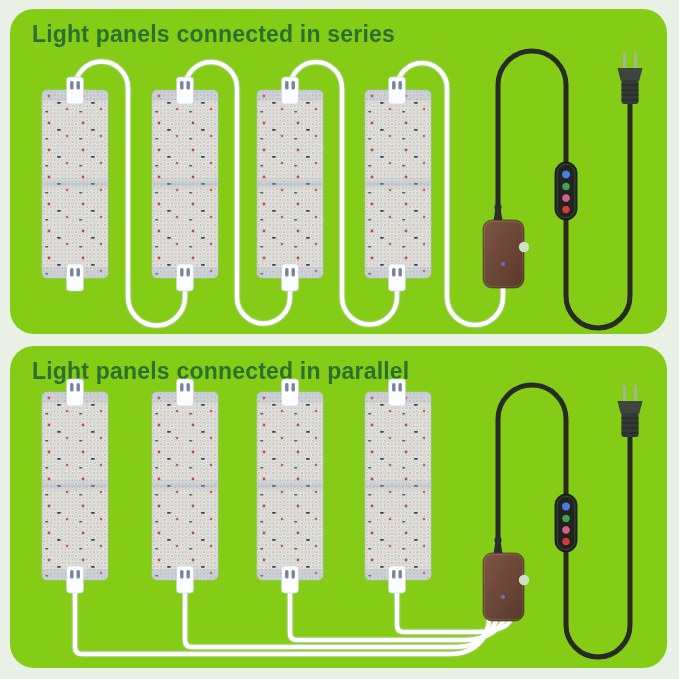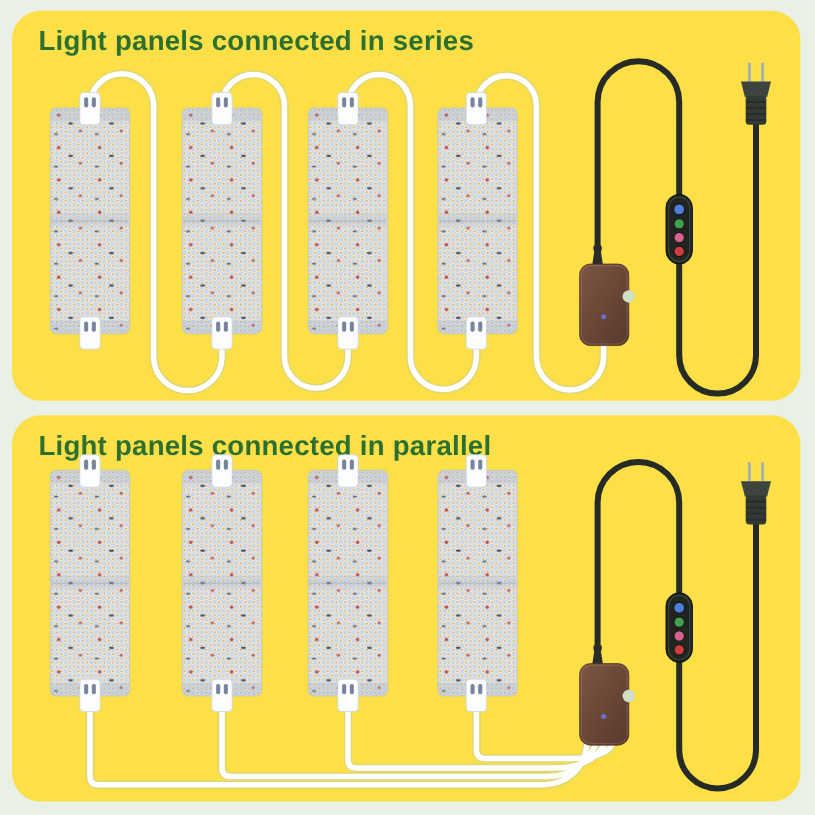--- a/index.html
+++ b/index.html
@@ -3,21 +3,21 @@
 <meta charset="utf-8">
 <style>
   html,body{margin:0;padding:0;}
   body{
     width:679px;height:679px;position:relative;overflow:hidden;
     background:#e9f1e6;
     font-family:"Liberation Sans", sans-serif;
   }
   .card{
     position:absolute;left:10px;width:657px;
-    background:#fde047;border-radius:24px;
+    background:#84cc16;border-radius:24px;
   }
   #card-series{top:9px;height:325px;}
   #card-parallel{top:346px;height:322px;}
   .card-title{
     position:absolute;left:22px;top:12px;
     font-size:23px;font-weight:700;color:#2c7030;letter-spacing:.2px;
     white-space:nowrap;
   }
   #diagram{position:absolute;left:0;top:0;}
 </style>

